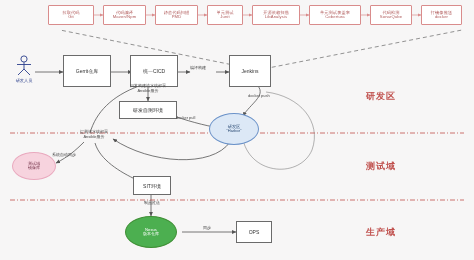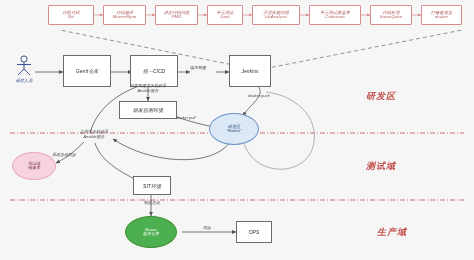--- a/index.html
+++ b/index.html
@@ -7,21 +7,20 @@
     padding: 0;
     background: #ffffff;
   }
   #canvas {
     position: relative;
     width: 474px;
     height: 260px;
     background: #f7f6f6;
     font-family: "Liberation Sans", "DejaVu Sans", sans-serif;
     overflow: hidden;
-    font-style: italic;
   }
   #svg-layer {
     position: absolute;
     left: 0; top: 0;
     width: 474px;
     height: 260px;
     pointer-events: none;
   }
 
   
@@ -281,15 +280,15 @@
   </div>
 
   <div class="edge-label" style="left:42px; top:153px; width:44px;">系统自动同步</div>
 
   <div class="edge-label" style="left:135px; top:201px; width:34px;">制品推送</div>
 
   <div class="edge-label" style="left:197px; top:226px; width:20px;">同步</div>
 
   <div class="zone-label" style="left:366px; top:90px;">研发区</div>
   <div class="zone-label" style="left:366px; top:160px;">测试域</div>
-  <div class="zone-label" style="left:377px; top:226px;">生产域</div>
+  <div class="zone-label" style="left:366px; top:226px;">生产域</div>
 
 </div>
 
 </body></html>

